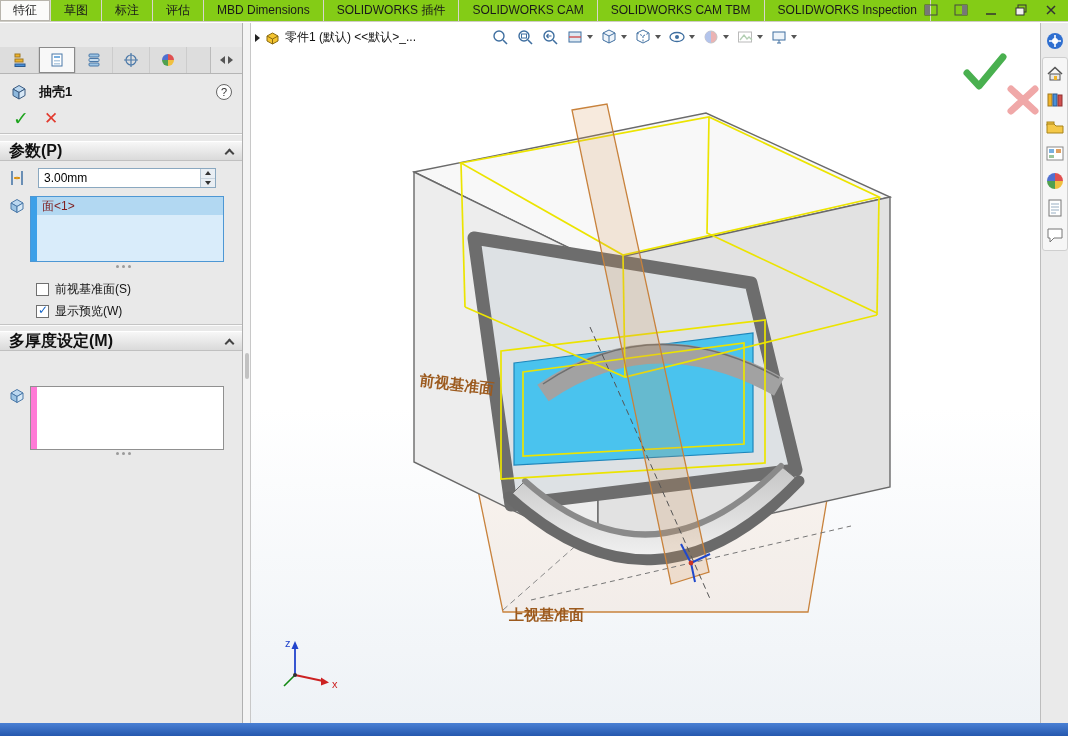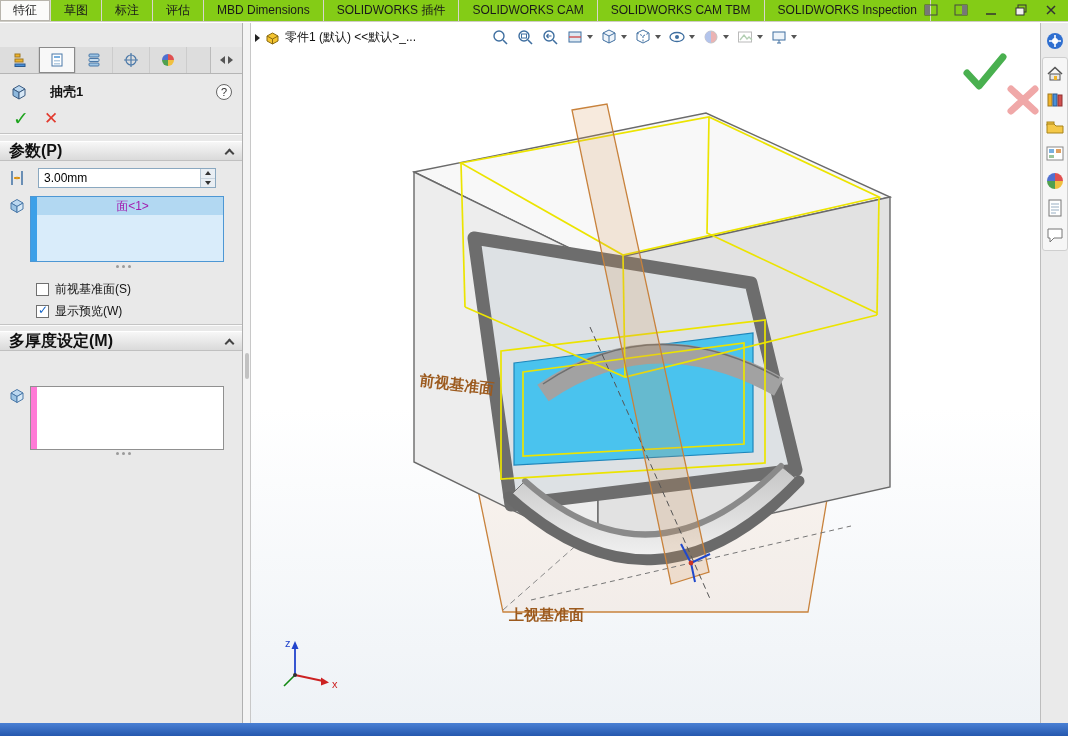--- a/index.html
+++ b/index.html
@@ -17,42 +17,42 @@
   
   .pm { position:absolute; top:23px; left:0; width:243px; bottom:13px; background:#e9e9e9; border-right:1px solid #b0b0b0; }
   .pm-tabs { position:absolute; top:24px; left:0; right:0; height:27px; background:#dddddd; border-bottom:1px solid #b5b5b5; display:flex; align-items:flex-end; padding-left:2px; }
   .pm-tab { width:37px; height:26px; display:flex; align-items:center; justify-content:center; border-right:1px solid #cccccc; }
   .pm-tab.active { background:#f8f8f8; box-shadow:inset 0 0 0 1px #8a8a8a; }
   .pm-tab-arrows { margin-left:auto; width:32px; height:26px; display:flex; align-items:center; justify-content:center; gap:3px; border-left:1px solid #bbb; background:#e4e4e4; }
   .tri-l { width:0; height:0; border-top:4px solid transparent; border-bottom:4px solid transparent; border-right:5px solid #555; }
   .tri-r2 { width:0; height:0; border-top:4px solid transparent; border-bottom:4px solid transparent; border-left:5px solid #555; }
 
   .pm-title { position:absolute; top:57px; left:0; right:0; height:24px; display:flex; align-items:center; padding:0 10px; }
-  .pm-title .name { font-weight:bold; font-size:13px; margin-left:22px; color:#111; }
+  .pm-title .name { font-weight:bold; font-size:13px; margin-left:11px; color:#111; }
   .help { margin-left:auto; width:16px; height:16px; border:1px solid #666; border-radius:50%; font-size:11px; display:flex; align-items:center; justify-content:center; color:#333; background:#fdfdfd; }
   .okrow { position:absolute; top:84px; left:0; height:24px; display:flex; gap:15px; padding-left:13px; align-items:center; }
   .ok { color:#1ea41e; font-size:19px; font-weight:bold; line-height:20px; }
   .cancel { color:#e23a2e; font-size:17px; font-weight:bold; line-height:20px; }
   .pm-div { position:absolute; left:0; right:0; height:2px; border-top:1px solid #c4c4c4; border-bottom:1px solid #fbfbfb; }
 
   .sec-h { position:absolute; left:0; right:0; height:20px; background:linear-gradient(#f7f7f7,#dadada); border-top:1px solid #fff; border-bottom:1px solid #c0c0c0; display:flex; align-items:center; padding:0 9px; font-size:16px; font-weight:bold; color:#101010; }
   .chev { margin-left:auto; width:7px; height:7px; border-left:2px solid #444; border-top:2px solid #444; transform:rotate(45deg); margin-top:4px; }
 
   .row-field { position:absolute; left:8px; display:flex; align-items:center; gap:12px; }
   .fld { width:178px; height:20px; background:#fff; border:1px solid #8aa8c0; display:flex; align-items:center; font-size:12px; padding-left:5px; }
   .spin { margin-left:auto; width:15px; height:18px; border-left:1px solid #b6c6d4; display:flex; flex-direction:column; }
   .spin > div { flex:1; display:flex; align-items:center; justify-content:center; background:#e9eef3; }
   .spin > div + div { border-top:1px solid #c9d4de; }
   .t-up { width:0; height:0; border-left:3px solid transparent; border-right:3px solid transparent; border-bottom:4px solid #333; }
   .t-down { width:0; height:0; border-left:3px solid transparent; border-right:3px solid transparent; border-top:4px solid #333; }
 
   .sel-row { position:absolute; left:8px; display:flex; gap:4px; align-items:flex-start; }
   .selbox { width:194px; height:66px; position:relative; border:1px solid #4d97d4; background:#d9ecfa; }
   .selbox .stripe { position:absolute; left:0; top:0; bottom:0; width:6px; background:#3da0e8; }
-  .selbox .item { position:absolute; left:6px; right:0; top:0; height:18px; background:#b2d8f2; font-size:12px; padding-left:5px; line-height:18px; color:#a21caf;text-align:center; }
+  .selbox .item { position:absolute; left:6px; right:0; top:0; height:18px; background:#b2d8f2; font-size:12px; padding-left:5px; line-height:18px; color:#7f1d1d; }
   .selbox.empty { border:1px solid #909090; background:#fff; height:64px; }
   .selbox.empty .stripe { background:#ff7ad6; }
   .dots { position:absolute; display:flex; gap:3px; }
   .dots i { width:3px; height:3px; border-radius:50%; background:#9a9a9a; }
 
   .cbrow { position:absolute; left:36px; display:flex; align-items:center; gap:6px; font-size:12px; color:#111; }
   .cb { width:13px; height:13px; background:#fff; border:1px solid #707070; position:relative; }
   .cb.checked::after { content:"\2713"; position:absolute; left:1px; top:-3px; font-size:12px; color:#1464c8; font-weight:bold; }
 
   .splitter { position:absolute; top:23px; left:243px; width:8px; bottom:13px; background:#f4f4f4; border-right:1px solid #c8c8c8; }

